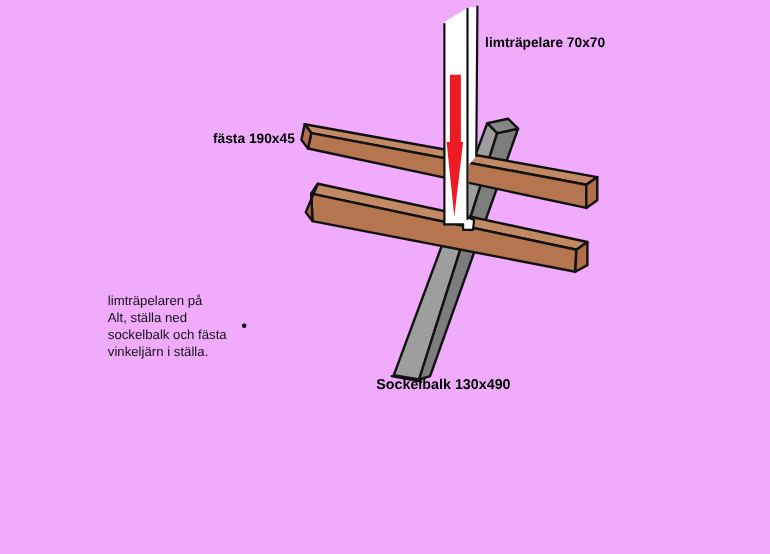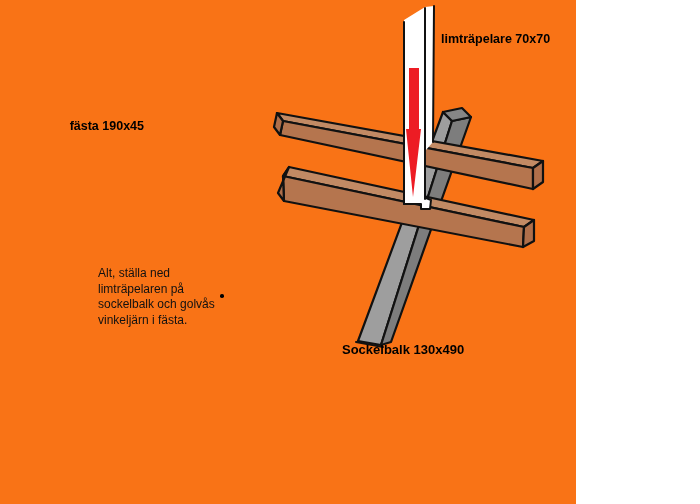--- a/index.html
+++ b/index.html
@@ -1,19 +1,19 @@
 <!DOCTYPE html>
 <html><head>
 <meta charset="utf-8">
 <style>
   html,body{margin:0;padding:0;background:#ffffff;}
   .canvas{
     position:relative;
-    width:576px;height:504px;
-    background:#f97316;
+    width:700px;height:504px;
+    background:#f0abfc;
     overflow:hidden;
     font-family:"Liberation Sans", sans-serif;
   }
   .scene{position:absolute;left:0;top:0;}
   .outlined{stroke:#111111;stroke-width:2.2;stroke-linejoin:round;}
   .stroke-only{fill:none;stroke:#111111;stroke-width:2;stroke-linecap:round;stroke-linejoin:round;}
   .fill-only{stroke:none;}
   .label{
     position:absolute;
     font-weight:bold;
@@ -75,21 +75,21 @@
     <polygon class="fill-only" points="409,68 419,68 419,129 421,129 413,197 406,129 409,129" fill="#ed1c24"></polygon>
   </svg>
 
   <div class="label label-post">limträpelare 70x70</div>
 
   <div class="label label-joist">fästa 190x45</div>
 
   <div class="label label-sill">Sockelbalk 130x490</div>
 
   <div class="note">
+    <span>limträpelaren på</span>
     <span>Alt, ställa ned</span>
-    <span>limträpelaren på</span>
-    <span>sockelbalk och golvås</span>
-    <span>vinkeljärn i fästa.</span>
+    <span>sockelbalk och fästa</span>
+    <span>vinkeljärn i ställa.</span>
   </div>
 
   <div class="stray-dot"></div>
 
 </div>
 
 </body></html>

